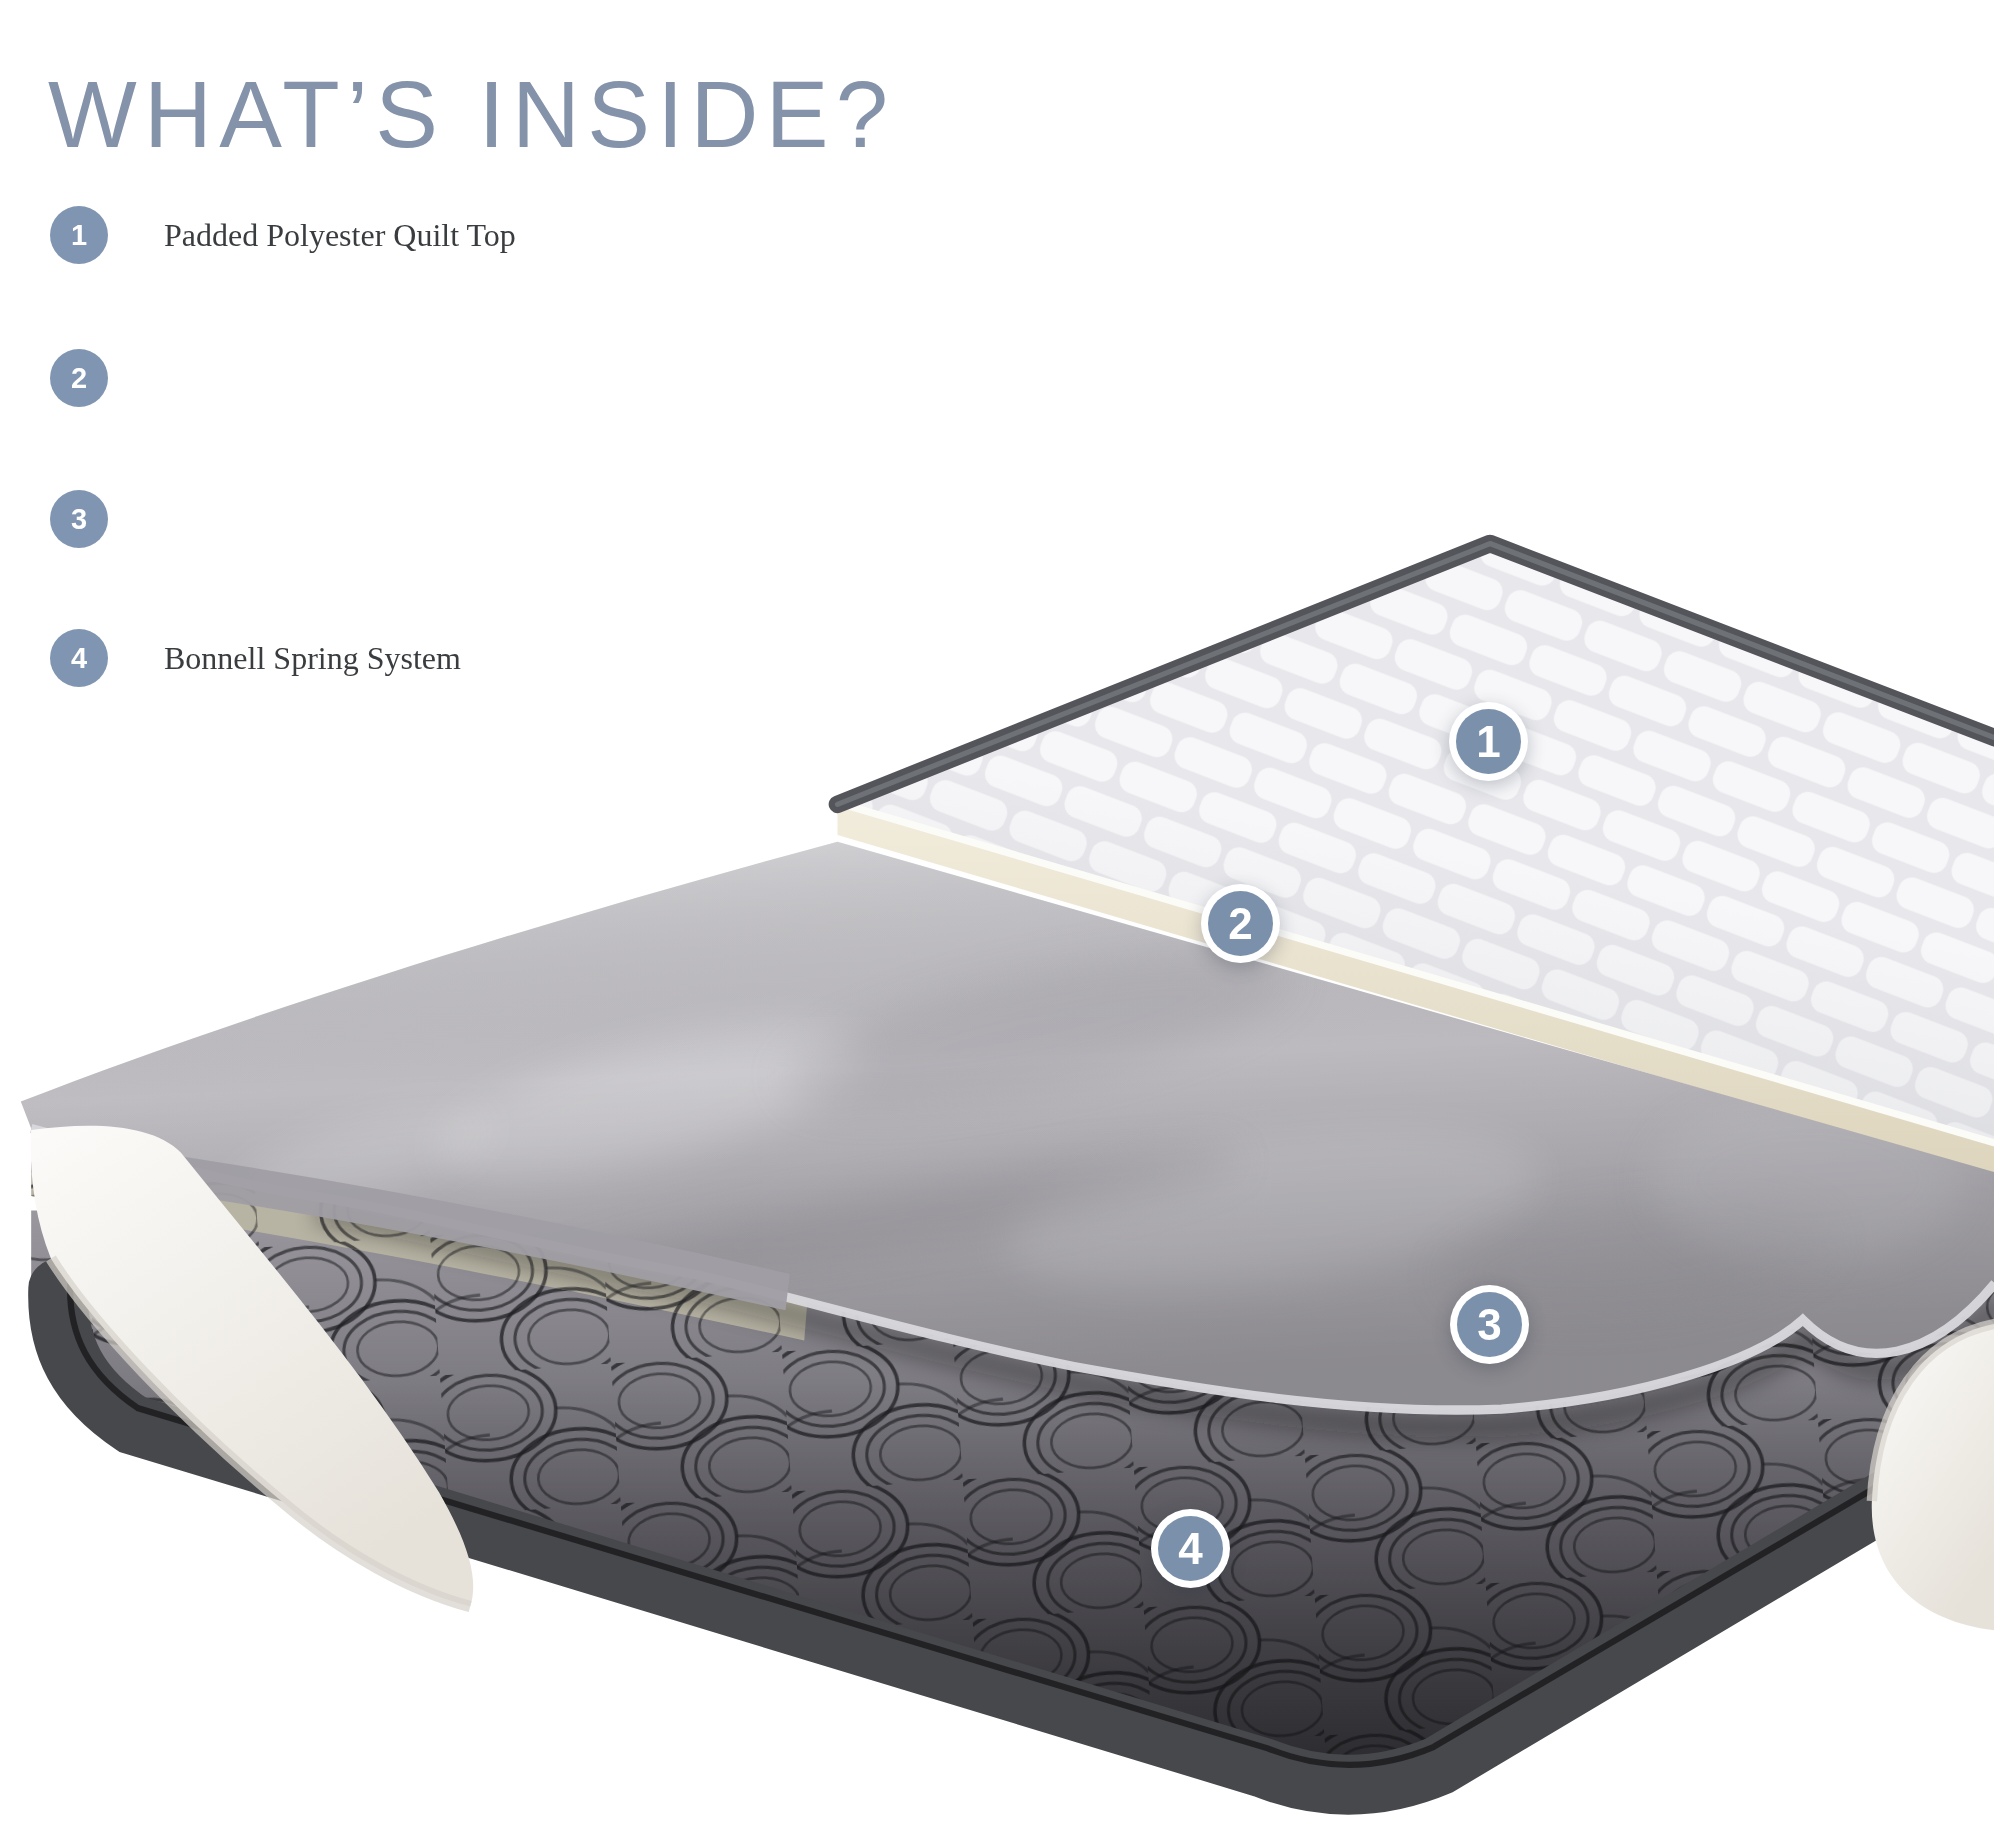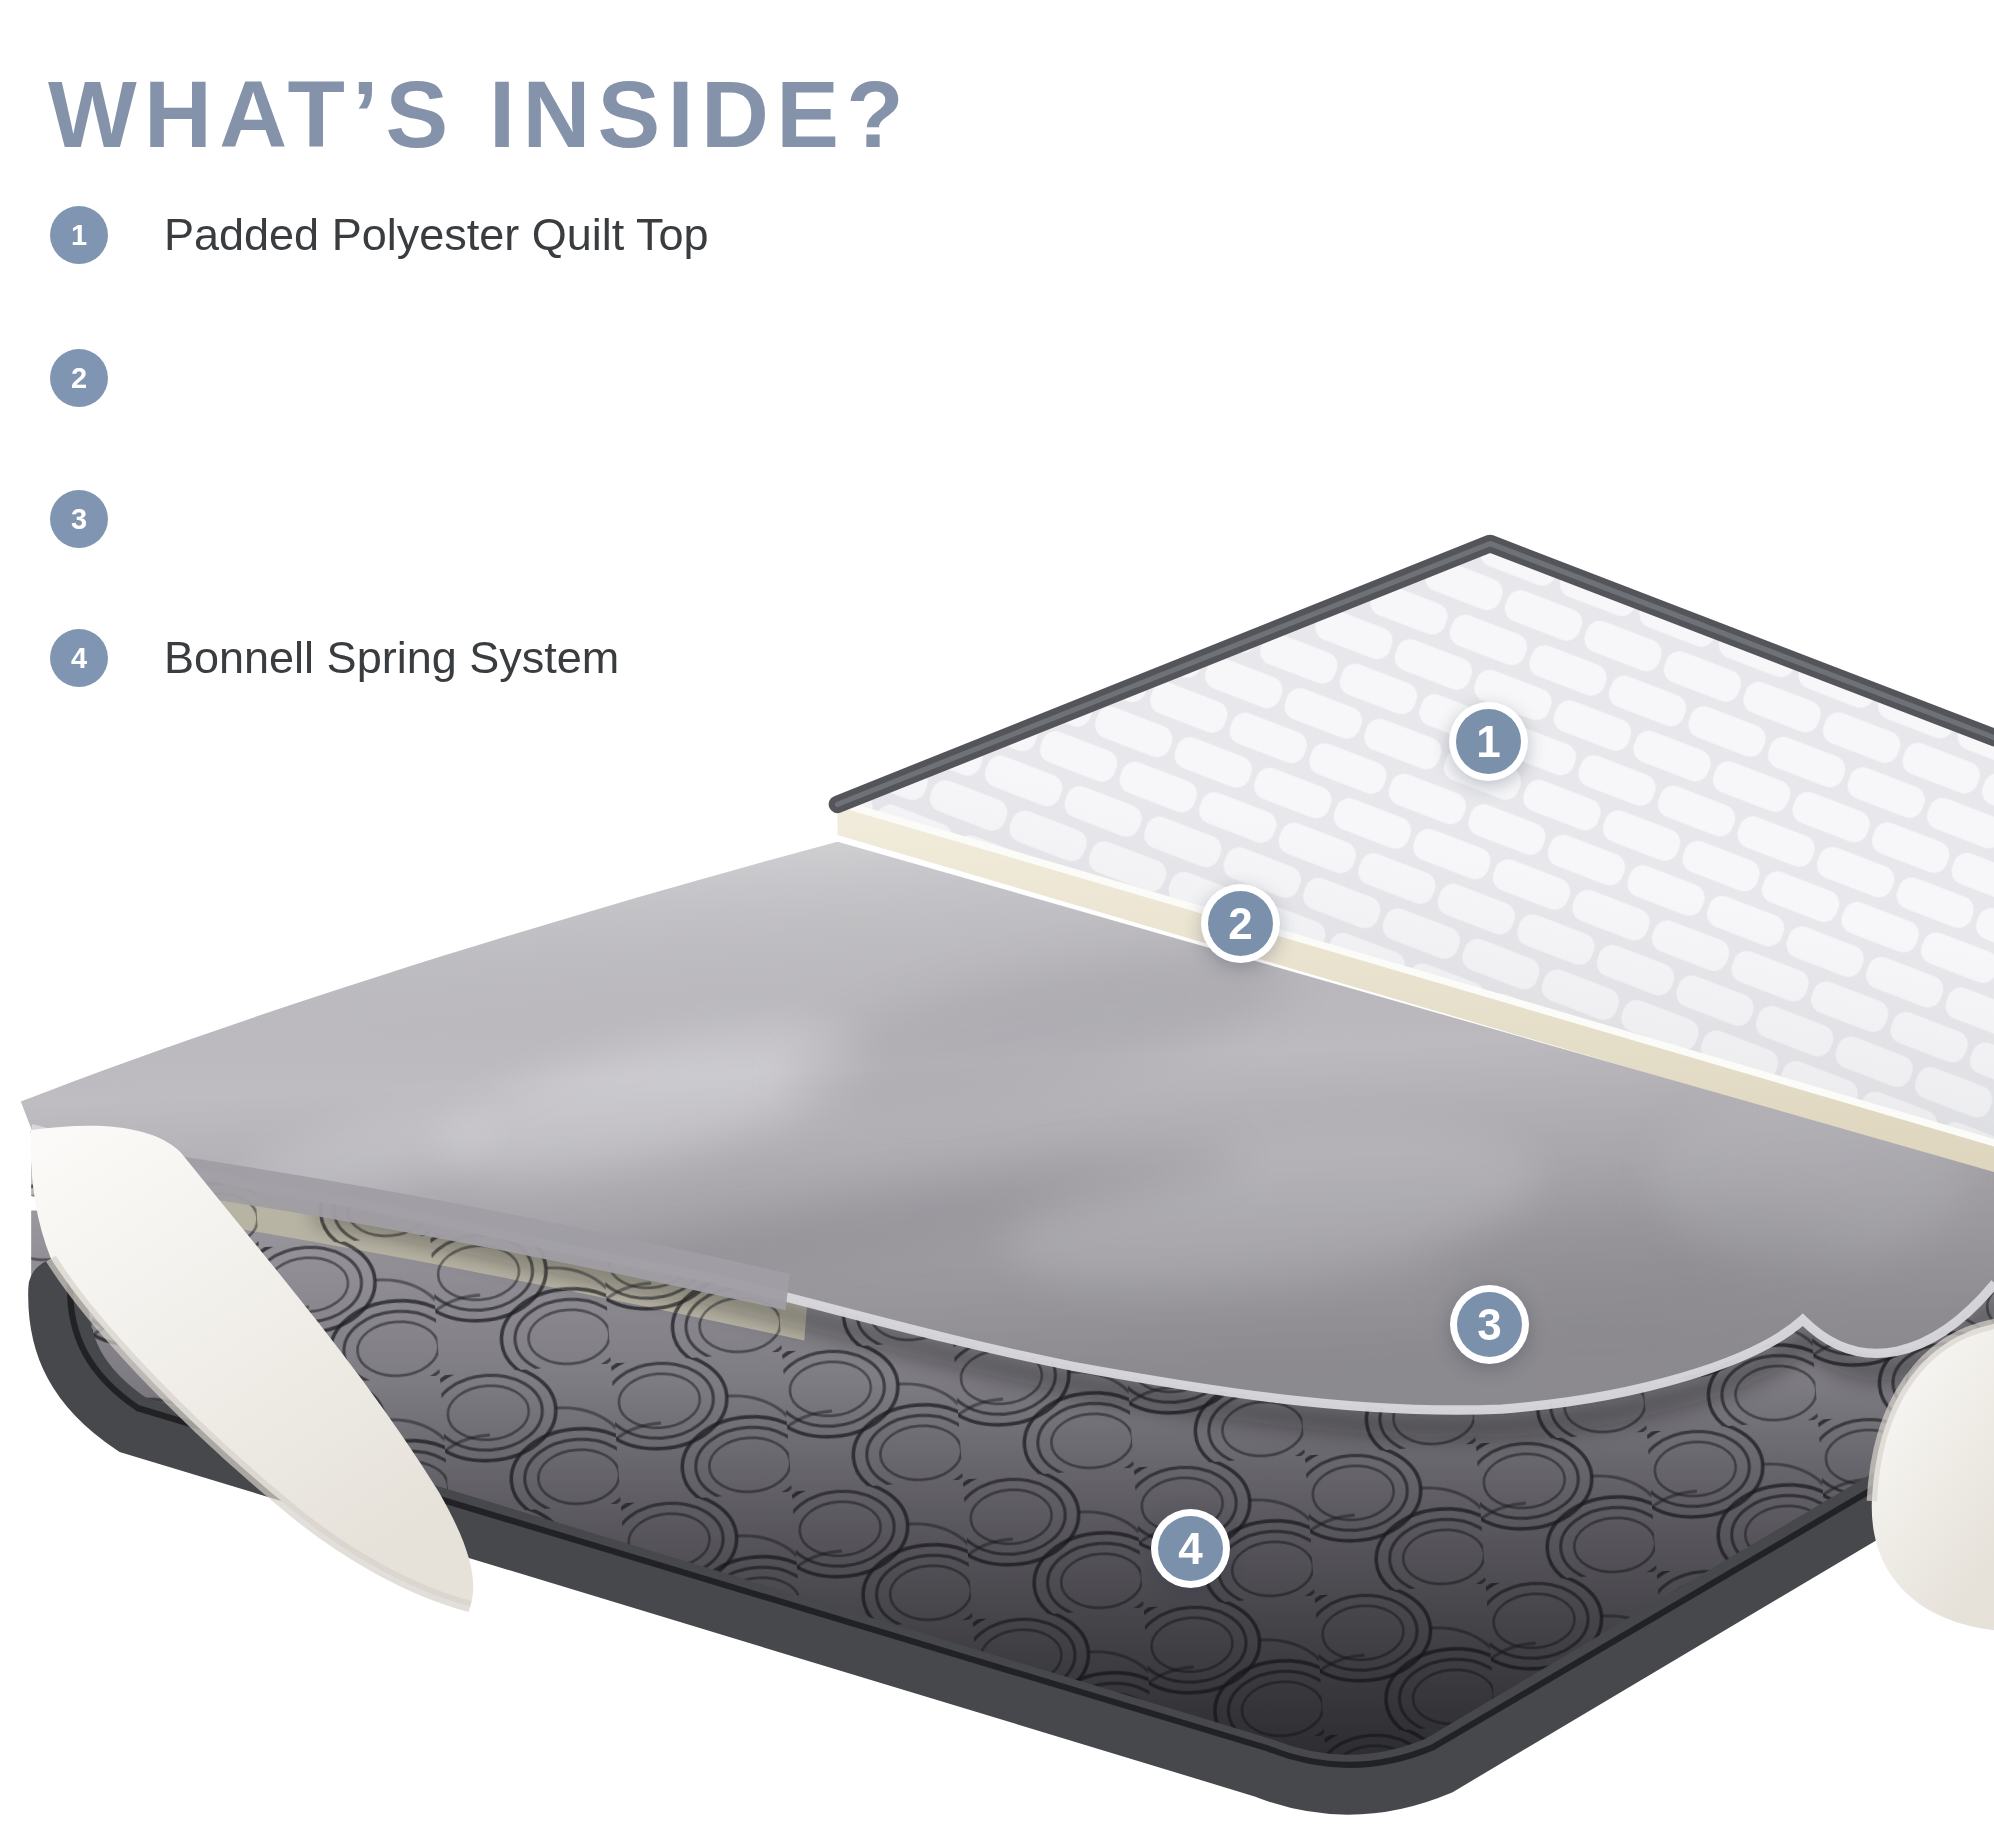--- a/index.html
+++ b/index.html
@@ -11,21 +11,21 @@
     font-family: "Liberation Sans", sans-serif;
     overflow: hidden;
   }
 
   
   .page-title {
     position: absolute;
     left: 48px;
     top: 4.7px;
     font-size: 94px;
-    font-weight: bold;
+    font-weight: normal;
     letter-spacing: 7.3px;
     line-height: 1;
     color: var(--title-color, #8493aa);
     white-space: nowrap;
   }
 
   
   .legend-item {
     position: absolute;
     left: 50px;
@@ -46,23 +46,24 @@
     display: flex; align-items: center; justify-content: center;
     flex: 0 0 auto;
   }
   .legend-badge-number {
     color: #ffffff;
     font-size: 29px;
     font-weight: bold;
     line-height: 1;
   }
   .legend-label {
-    font-size: 45px;
+    font-size: 32px;
     color: var(--text-color, #3a3d40);
     white-space: nowrap;
+    font-family: Liberation Serif, serif;
   }
 
   
   .diagram {
     position: absolute;
     left: 0; top: 0;
     width: 1995px; height: 1843px;
   }
   .diagram svg { display: block; width: 1995px; height: 1843px; }
 

